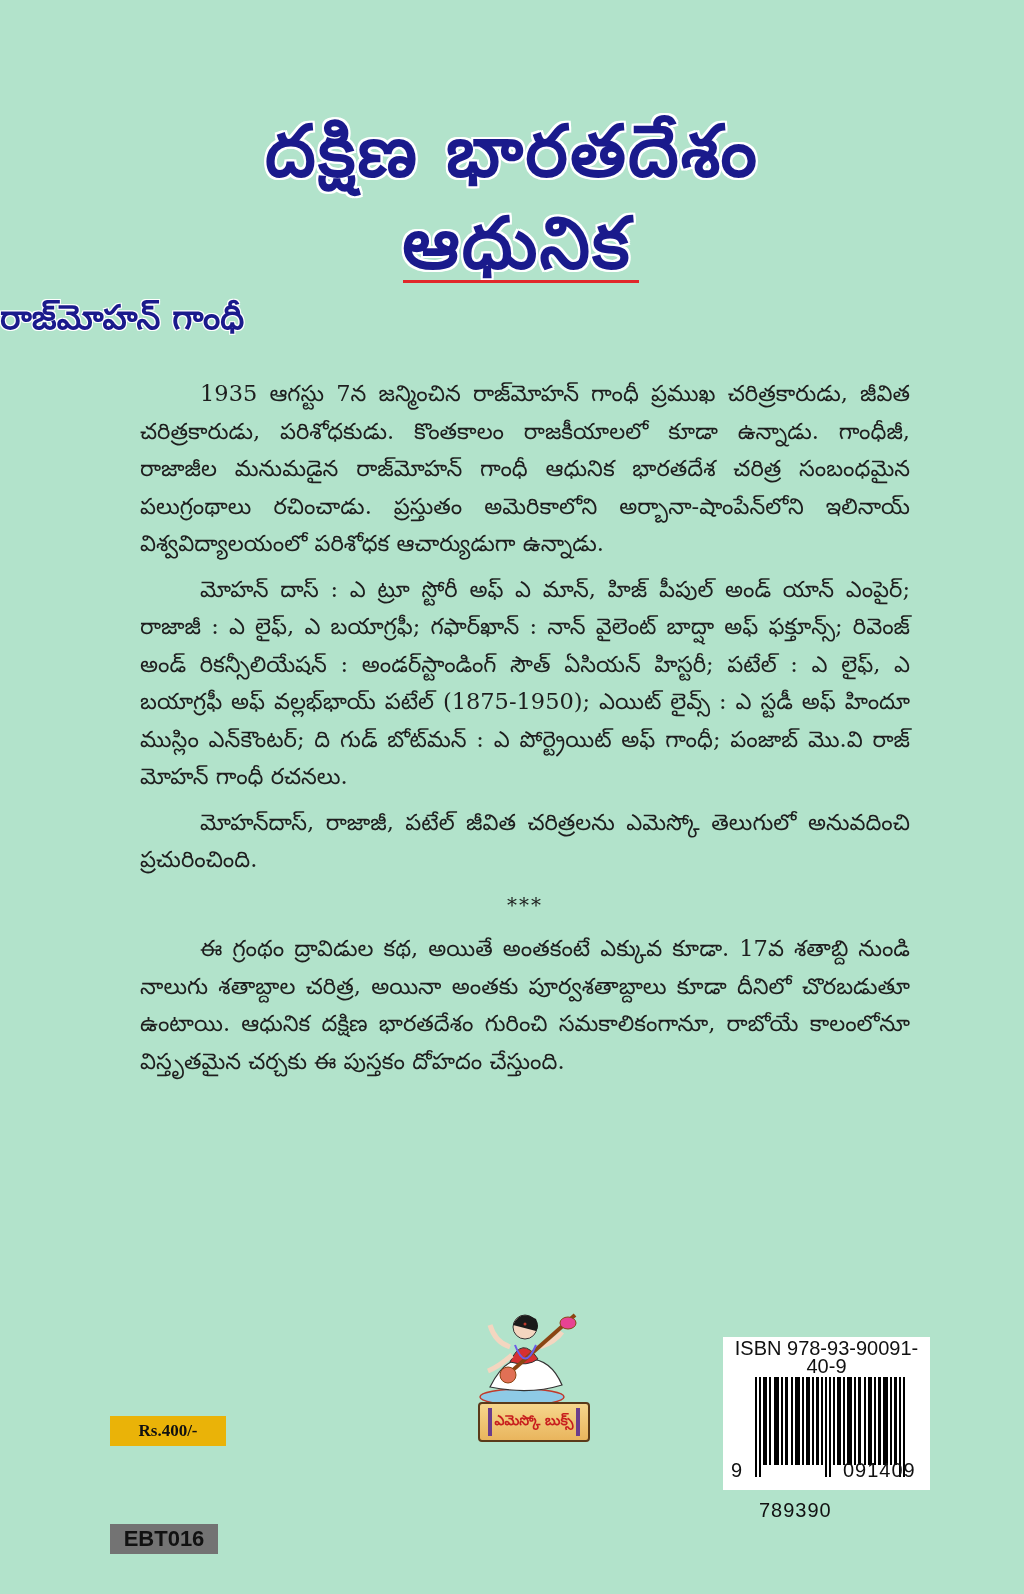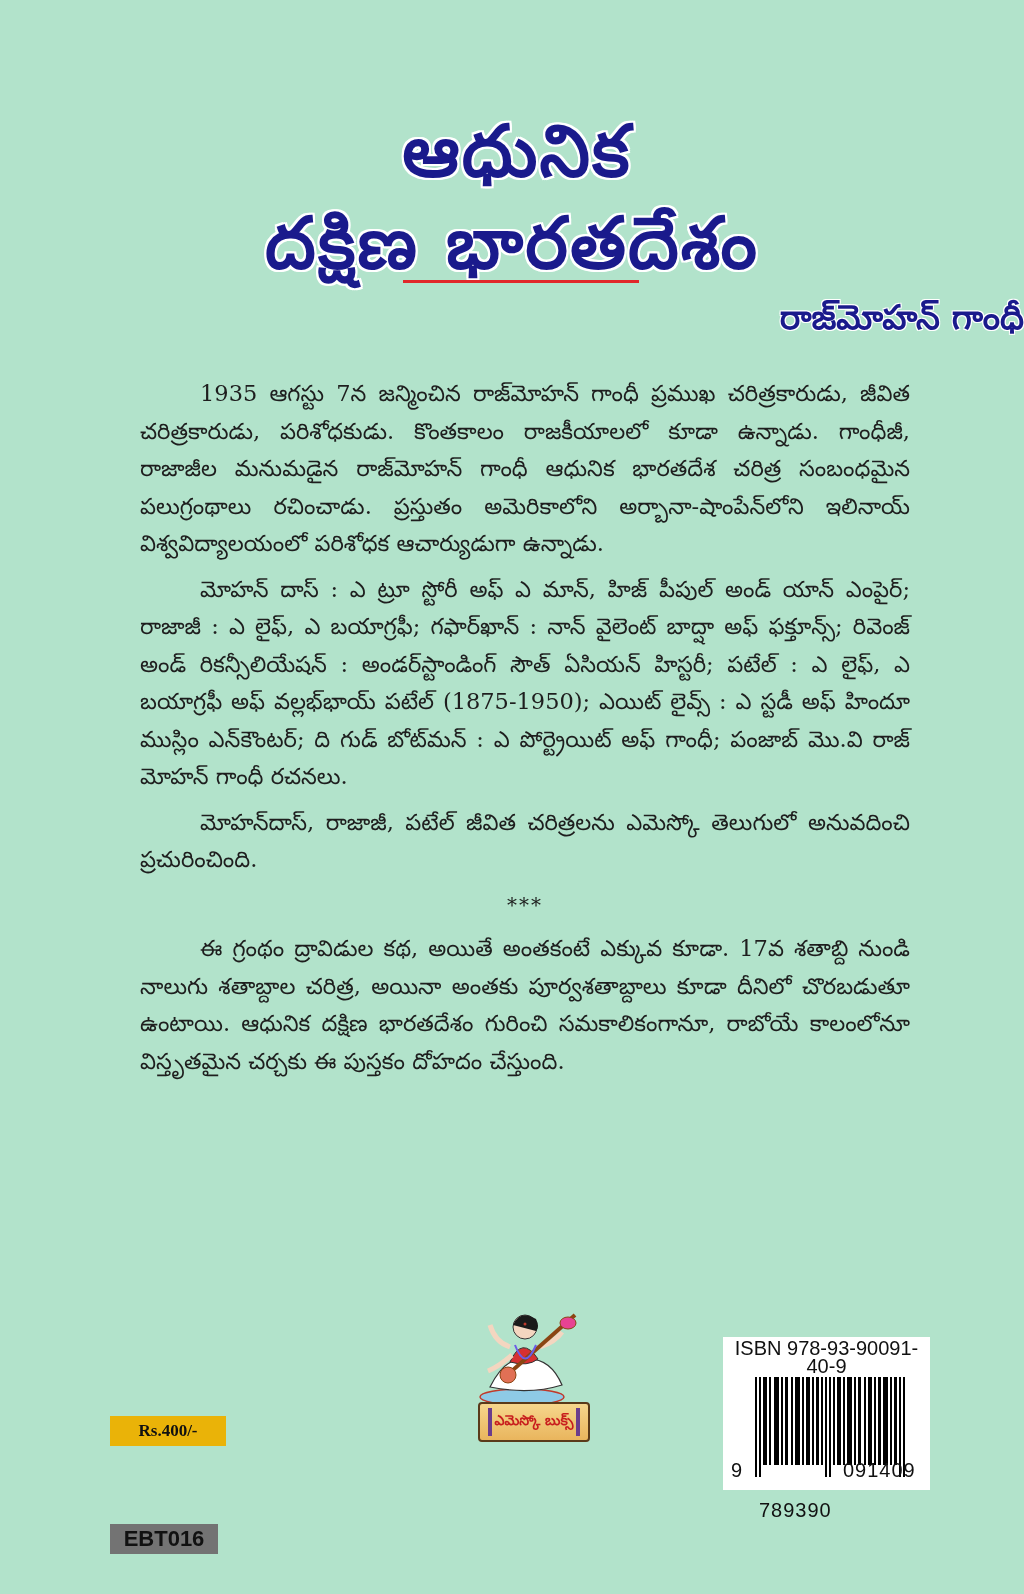--- a/index.html
+++ b/index.html
@@ -40,21 +40,21 @@
       top: 280px;
       width: 236px;
       height: 3px;
       background: #e0282a;
     }
     .author {
       position: absolute;
       left: 0;
       top: 292px;
       width: 1024px;
-      text-align: right;
+      text-align: left;
       font-family: "DejaVu Sans", sans-serif;
       font-weight: bold;
       color: #1a1a8c;
       font-size: 34px;
       line-height: 50px;
       text-shadow:
         -1px -1px 0 #fff, 1px -1px 0 #fff, -1px 1px 0 #fff, 1px 1px 0 #fff;
     }
     .body-text {
       position: absolute;
@@ -177,22 +177,22 @@
       letter-spacing: 1px;
     }
     .isbn-digits .first { position: absolute; left: 8px; }
     .isbn-digits .g1 { position: absolute; left: 36px; margin-top: 40px; }
     .isbn-digits .g2 { position: absolute; left: 120px; }
   </style>
 </head>
 <body>
 
 <div class="title-block">
+  <div class="title-line line2">దక్షిణ భారతదేశం</div>
   <div class="title-line line1">ఆధునిక</div>
-  <div class="title-line line2">దక్షిణ భారతదేశం</div>
 </div>
 
 <div class="title-rule"></div>
 
 <div class="author">రాజ్‌మోహన్ గాంధీ</div>
 
 <div class="body-text">
   <p>1935 ఆగస్టు 7న జన్మించిన రాజ్‌మోహన్ గాంధీ ప్రముఖ చరిత్రకారుడు, జీవిత చరిత్రకారుడు, పరిశోధకుడు. కొంతకాలం రాజకీయాలలో కూడా ఉన్నాడు. గాంధీజీ, రాజాజీల మనుమడైన రాజ్‌మోహన్ గాంధీ ఆధునిక భారతదేశ చరిత్ర సంబంధమైన పలుగ్రంథాలు రచించాడు. ప్రస్తుతం అమెరికాలోని అర్బానా-షాంపేన్‌లోని ఇలినాయ్ విశ్వవిద్యాలయంలో పరిశోధక ఆచార్యుడుగా ఉన్నాడు.</p>
   <p>మోహన్ దాస్ : ఎ ట్రూ స్టోరీ అఫ్ ఎ మాన్, హిజ్ పీపుల్ అండ్ యాన్ ఎంపైర్; రాజాజీ : ఎ లైఫ్, ఎ బయాగ్రఫీ; గఫార్‌ఖాన్ : నాన్ వైలెంట్ బాద్షా అఫ్ ఫక్తూన్స్; రివెంజ్ అండ్ రికన్సీలియేషన్ : అండర్‌స్టాండింగ్ సౌత్ ఏసియన్ హిస్టరీ; పటేల్ : ఎ లైఫ్, ఎ బయాగ్రఫీ అఫ్ వల్లభ్‌భాయ్ పటేల్ (1875-1950); ఎయిట్ లైవ్స్ : ఎ స్టడీ అఫ్ హిందూ ముస్లిం ఎన్‌కౌంటర్; ది గుడ్ బోట్‌మన్ : ఎ పోర్ట్రెయిట్ అఫ్ గాంధీ; పంజాబ్ మొ.వి రాజ్ మోహన్ గాంధీ రచనలు.</p>
   <p>మోహన్‌దాస్, రాజాజీ, పటేల్ జీవిత చరిత్రలను ఎమెస్కో తెలుగులో అనువదించి ప్రచురించింది.</p>

